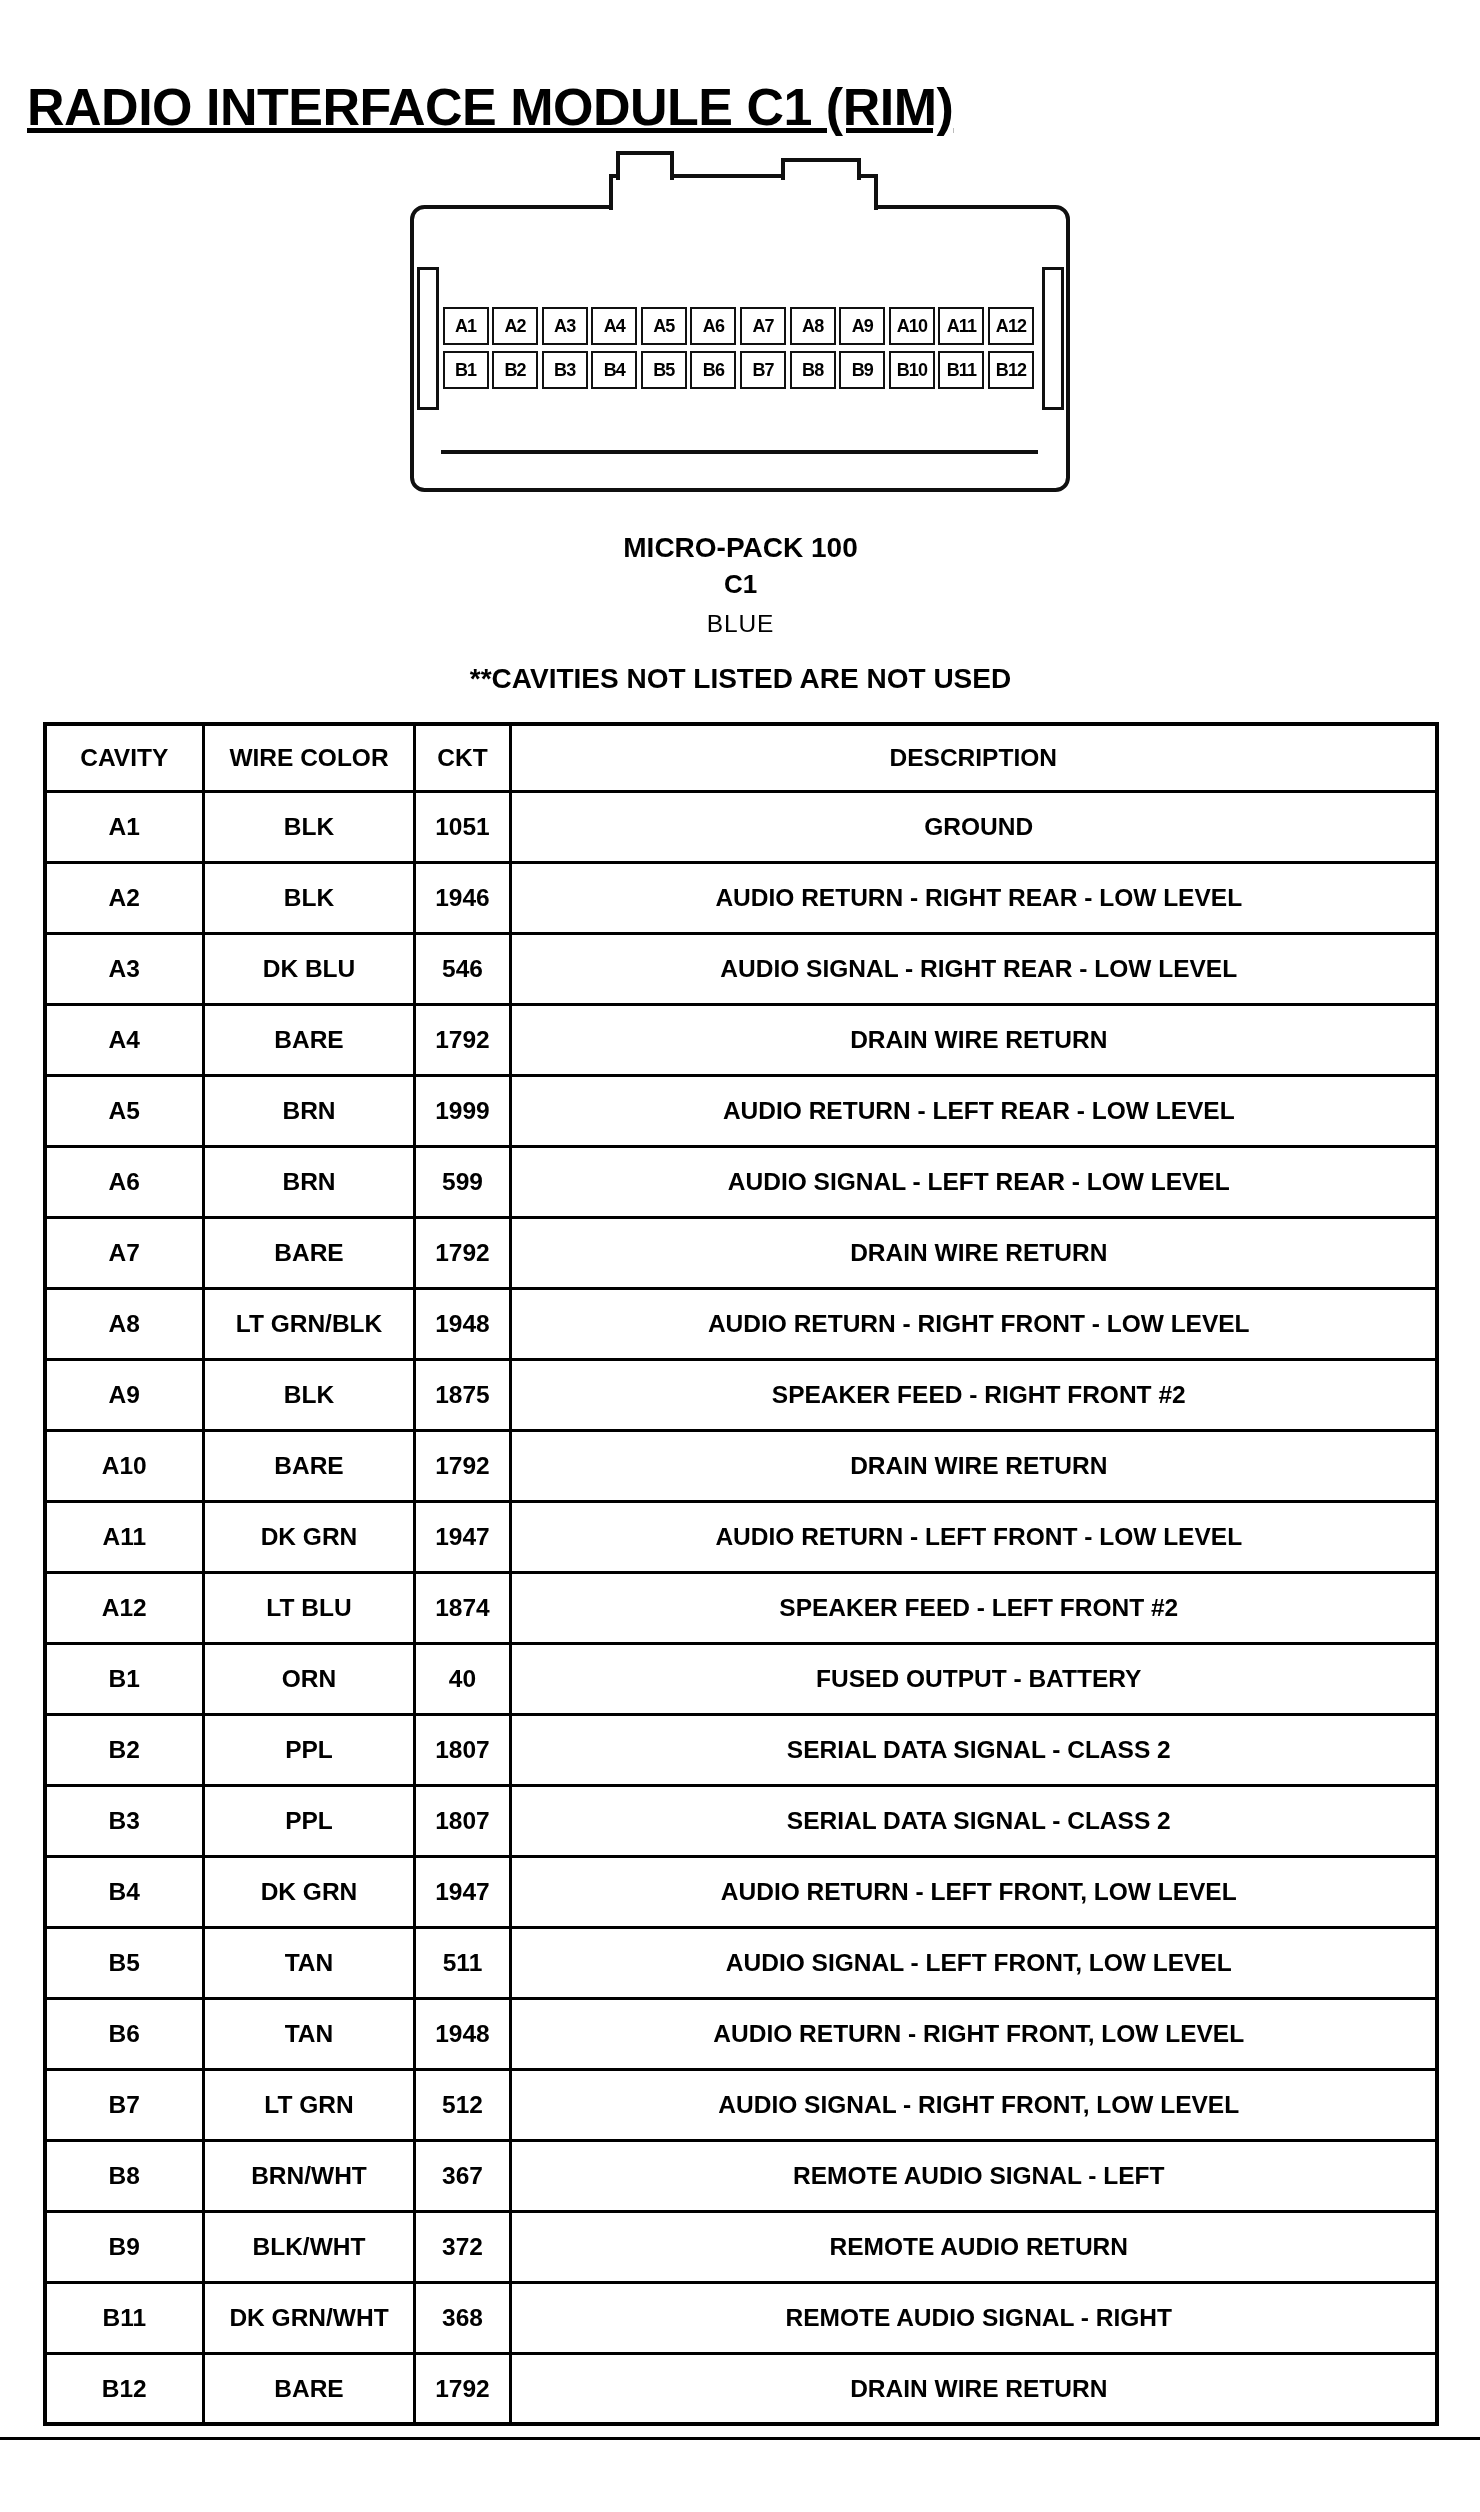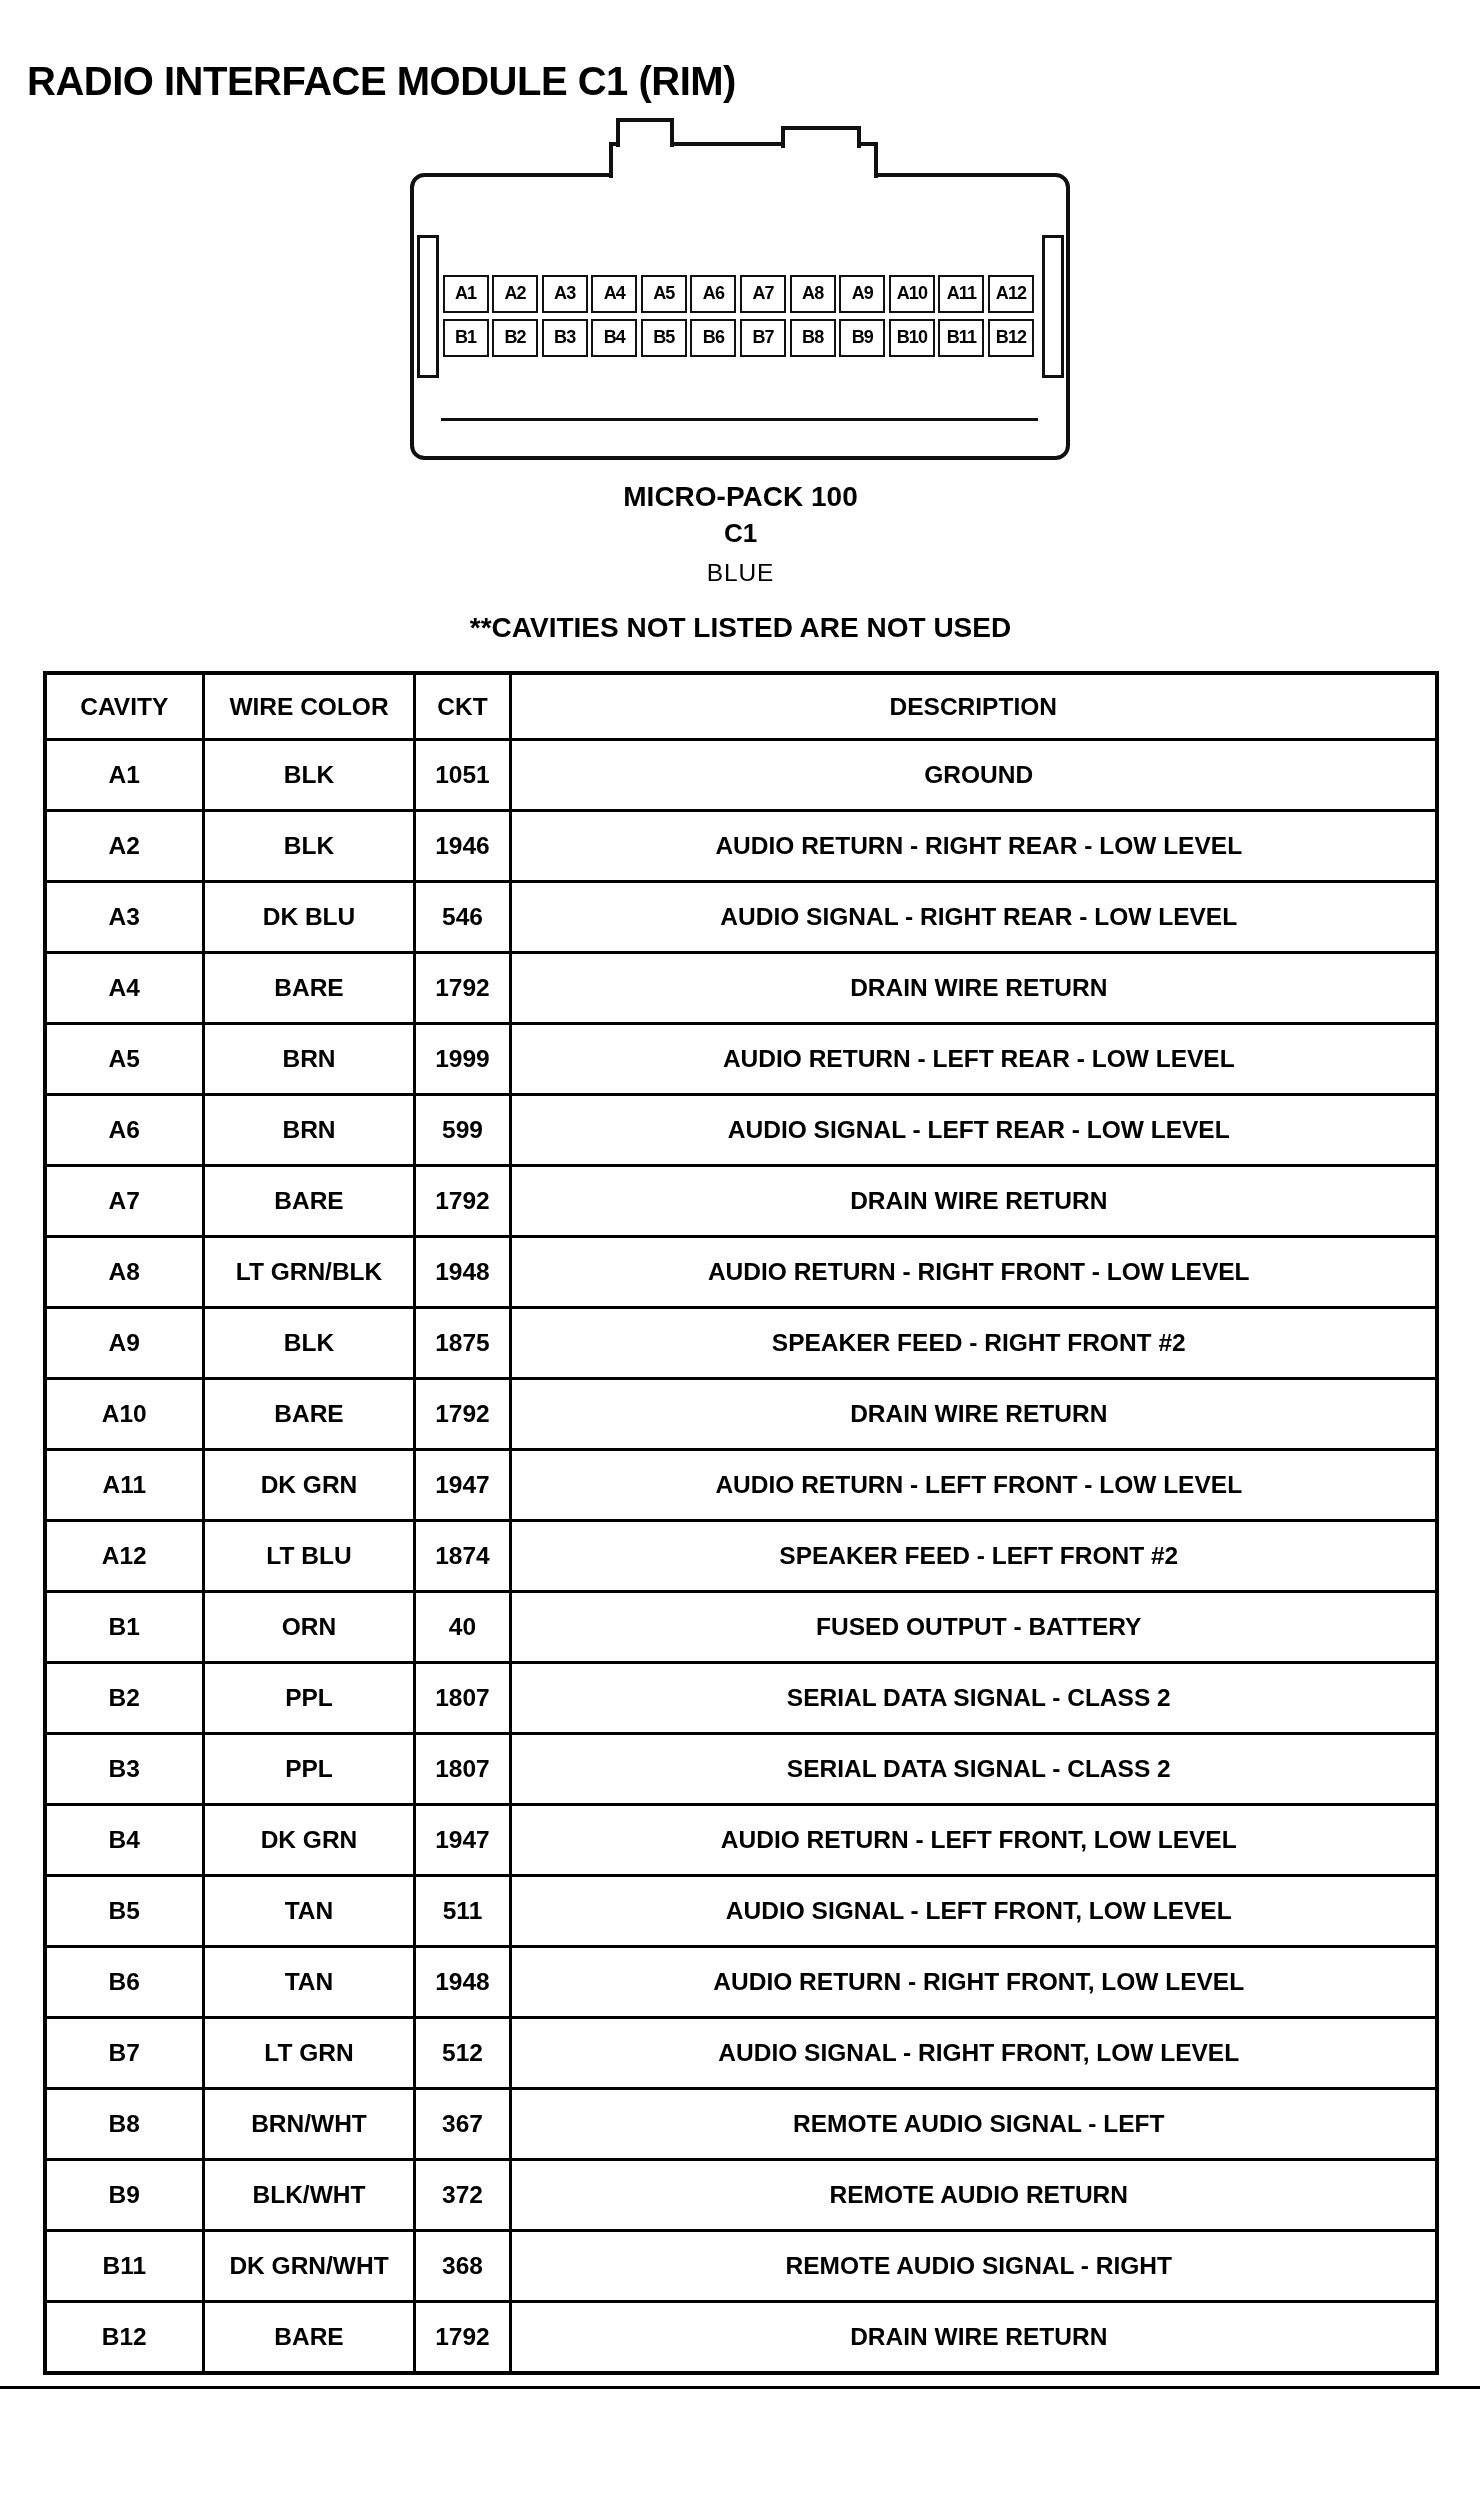--- a/index.html
+++ b/index.html
@@ -6,23 +6,24 @@
   html, body { margin: 0; padding: 0; }
   body {
     width: 1481px; height: 2512px;
     background: #ffffff; color: #000000;
     font-family: "Liberation Sans", sans-serif;
     -webkit-font-smoothing: antialiased;
   }
   .page { position: relative; width: 1481px; height: 2512px; overflow: hidden; background:#fff; }
 
   .page-title {
-    margin: 60px 0 0 27px;
-    font-size: 40px; font-weight: bold; letter-spacing: -0.5px;
+    margin: 80px 0 0 27px;
+    font-size: 52px; font-weight: bold; letter-spacing: -0.5px;
     line-height: 1.05;
+    text-decoration: underline;
   }
 
   
   .connector { position: relative; width: 672px; height: 347px; margin: 14.5px auto 0; }
   .conn-body {
     position: absolute; left: 5.4px; top: 56px; width: 660px; height: 287px;
     border: 4.5px solid #101010; border-radius: 14.5px; background: #fff; z-index: 1;
   }
   .conn-plate {
     position: absolute; left: 204px; top: 25.4px; width: 269px; height: 36px;
@@ -51,21 +52,21 @@
   .pin-row.row-b { top: 202px; }
   .pin-cell {
     width: 46px; height: 38px; border: 2.7px solid #101010; background: #fff;
     display: flex; align-items: center; justify-content: center;
     font-weight: bold; font-size: 18px; letter-spacing: -0.9px; white-space: nowrap;
   }
 
   
   .caption { text-align: center; }
   .part-number { margin-top: 12.7px; font-size: 37px; font-weight: bold; letter-spacing: 0.9px; }
-  .connector-type { margin-top: 17px; font-size: 28px; font-weight: bold; }
+  .connector-type { margin-top: 36px; font-size: 28px; font-weight: bold; }
   .connector-id { margin-top: 5px; font-size: 26px; font-weight: bold; }
   .connector-color { margin-top: 10px; font-size: 24.5px; font-weight: normal; letter-spacing: 0.9px; }
   .note { margin-top: 25.4px; font-size: 28px; font-weight: bold; }
 
   
   table.pinout {
     margin: 27px auto 0; width: 1392px;
     border-collapse: collapse; border: 4.5px solid #000;
     table-layout: fixed;
   }

